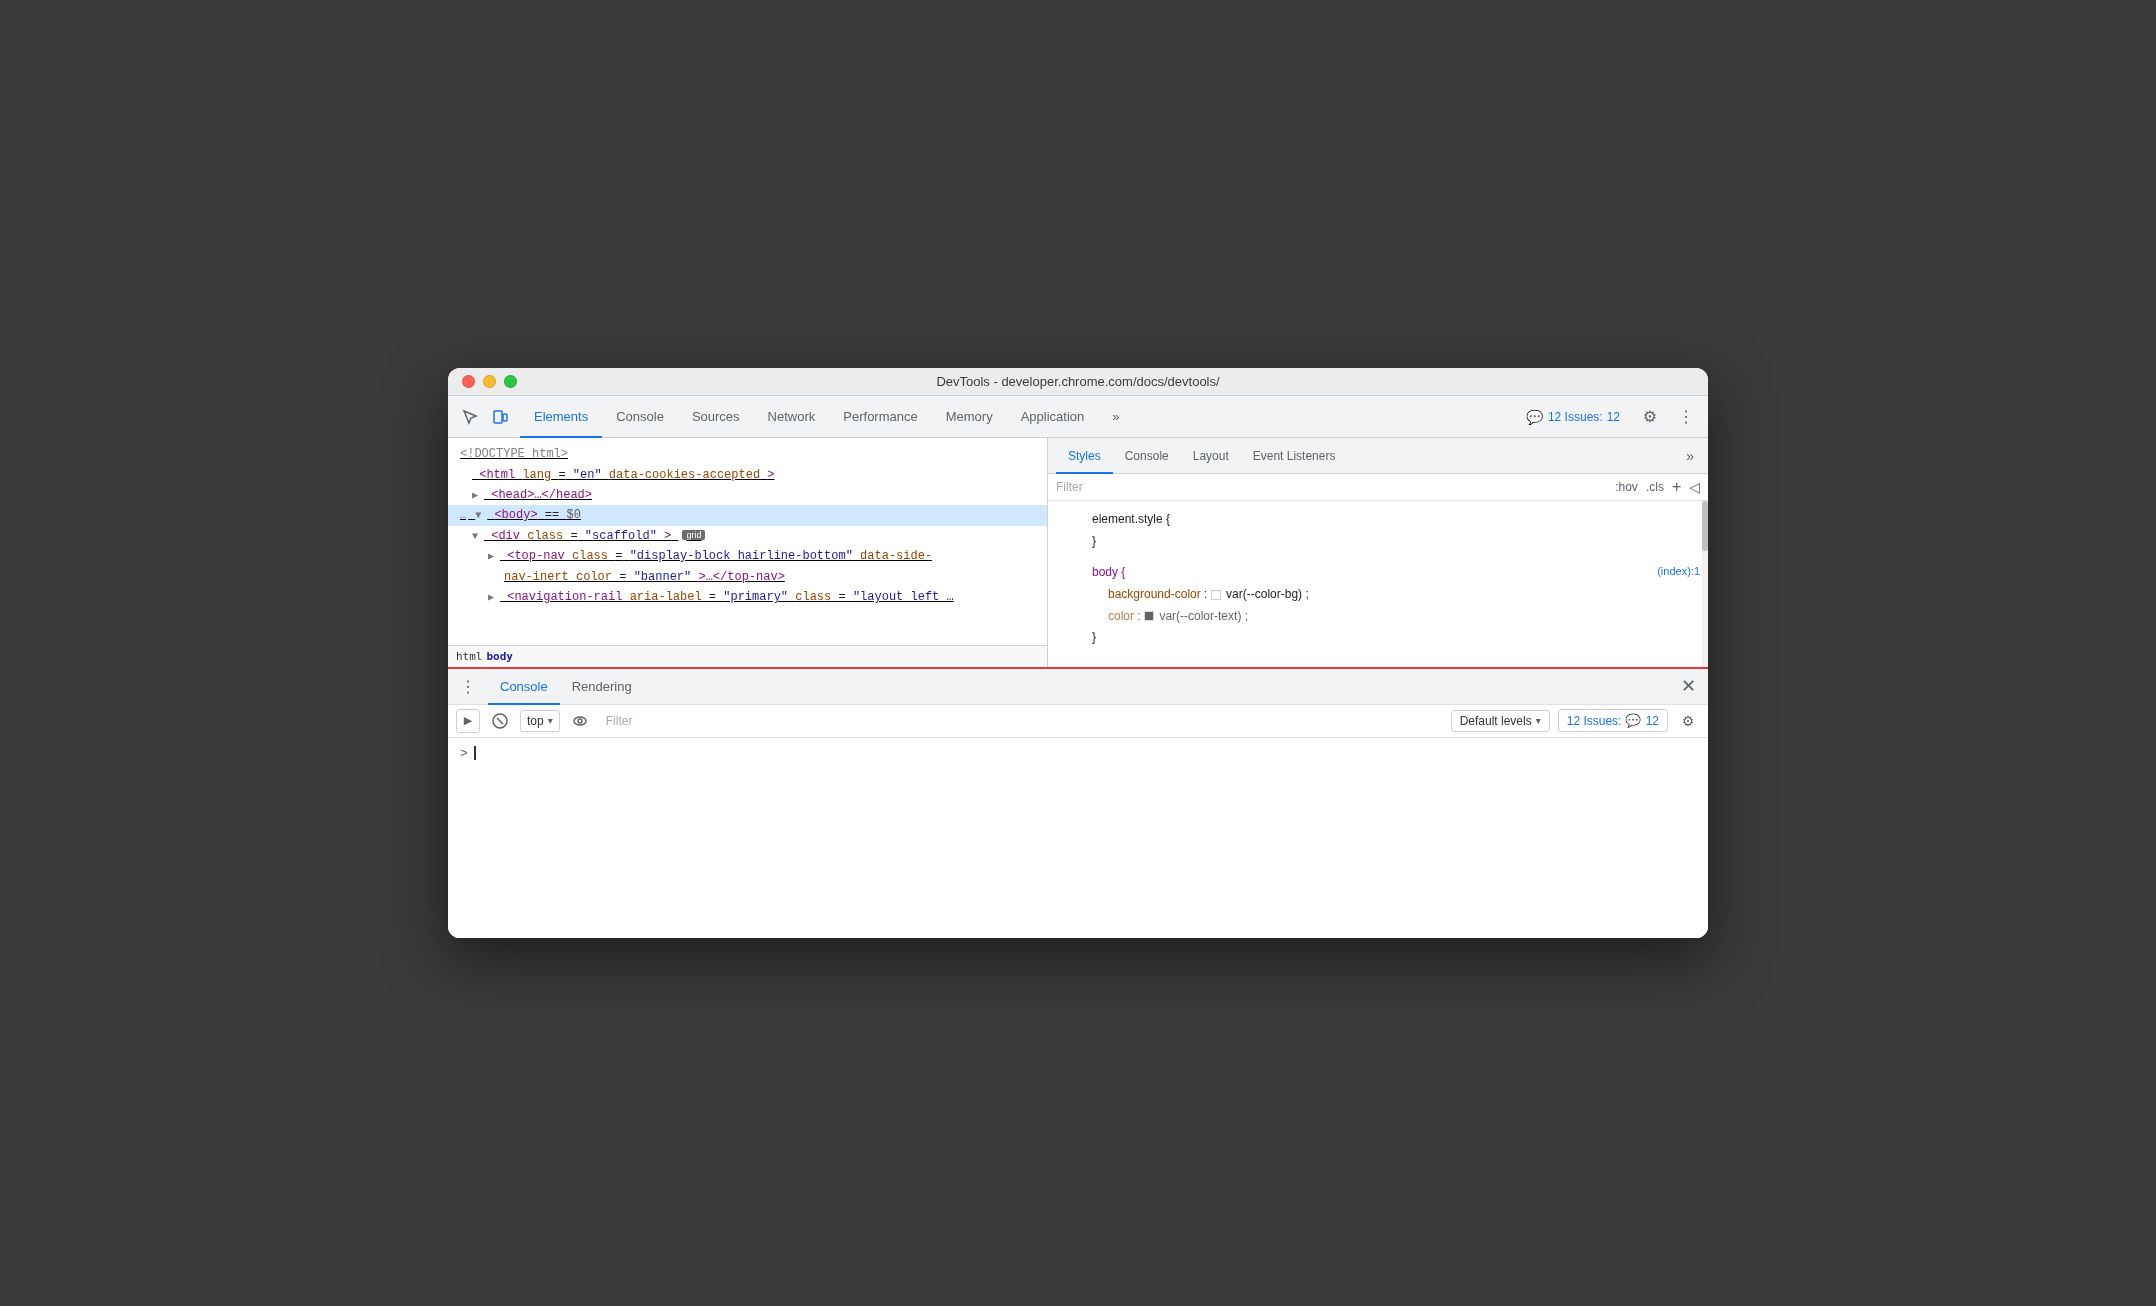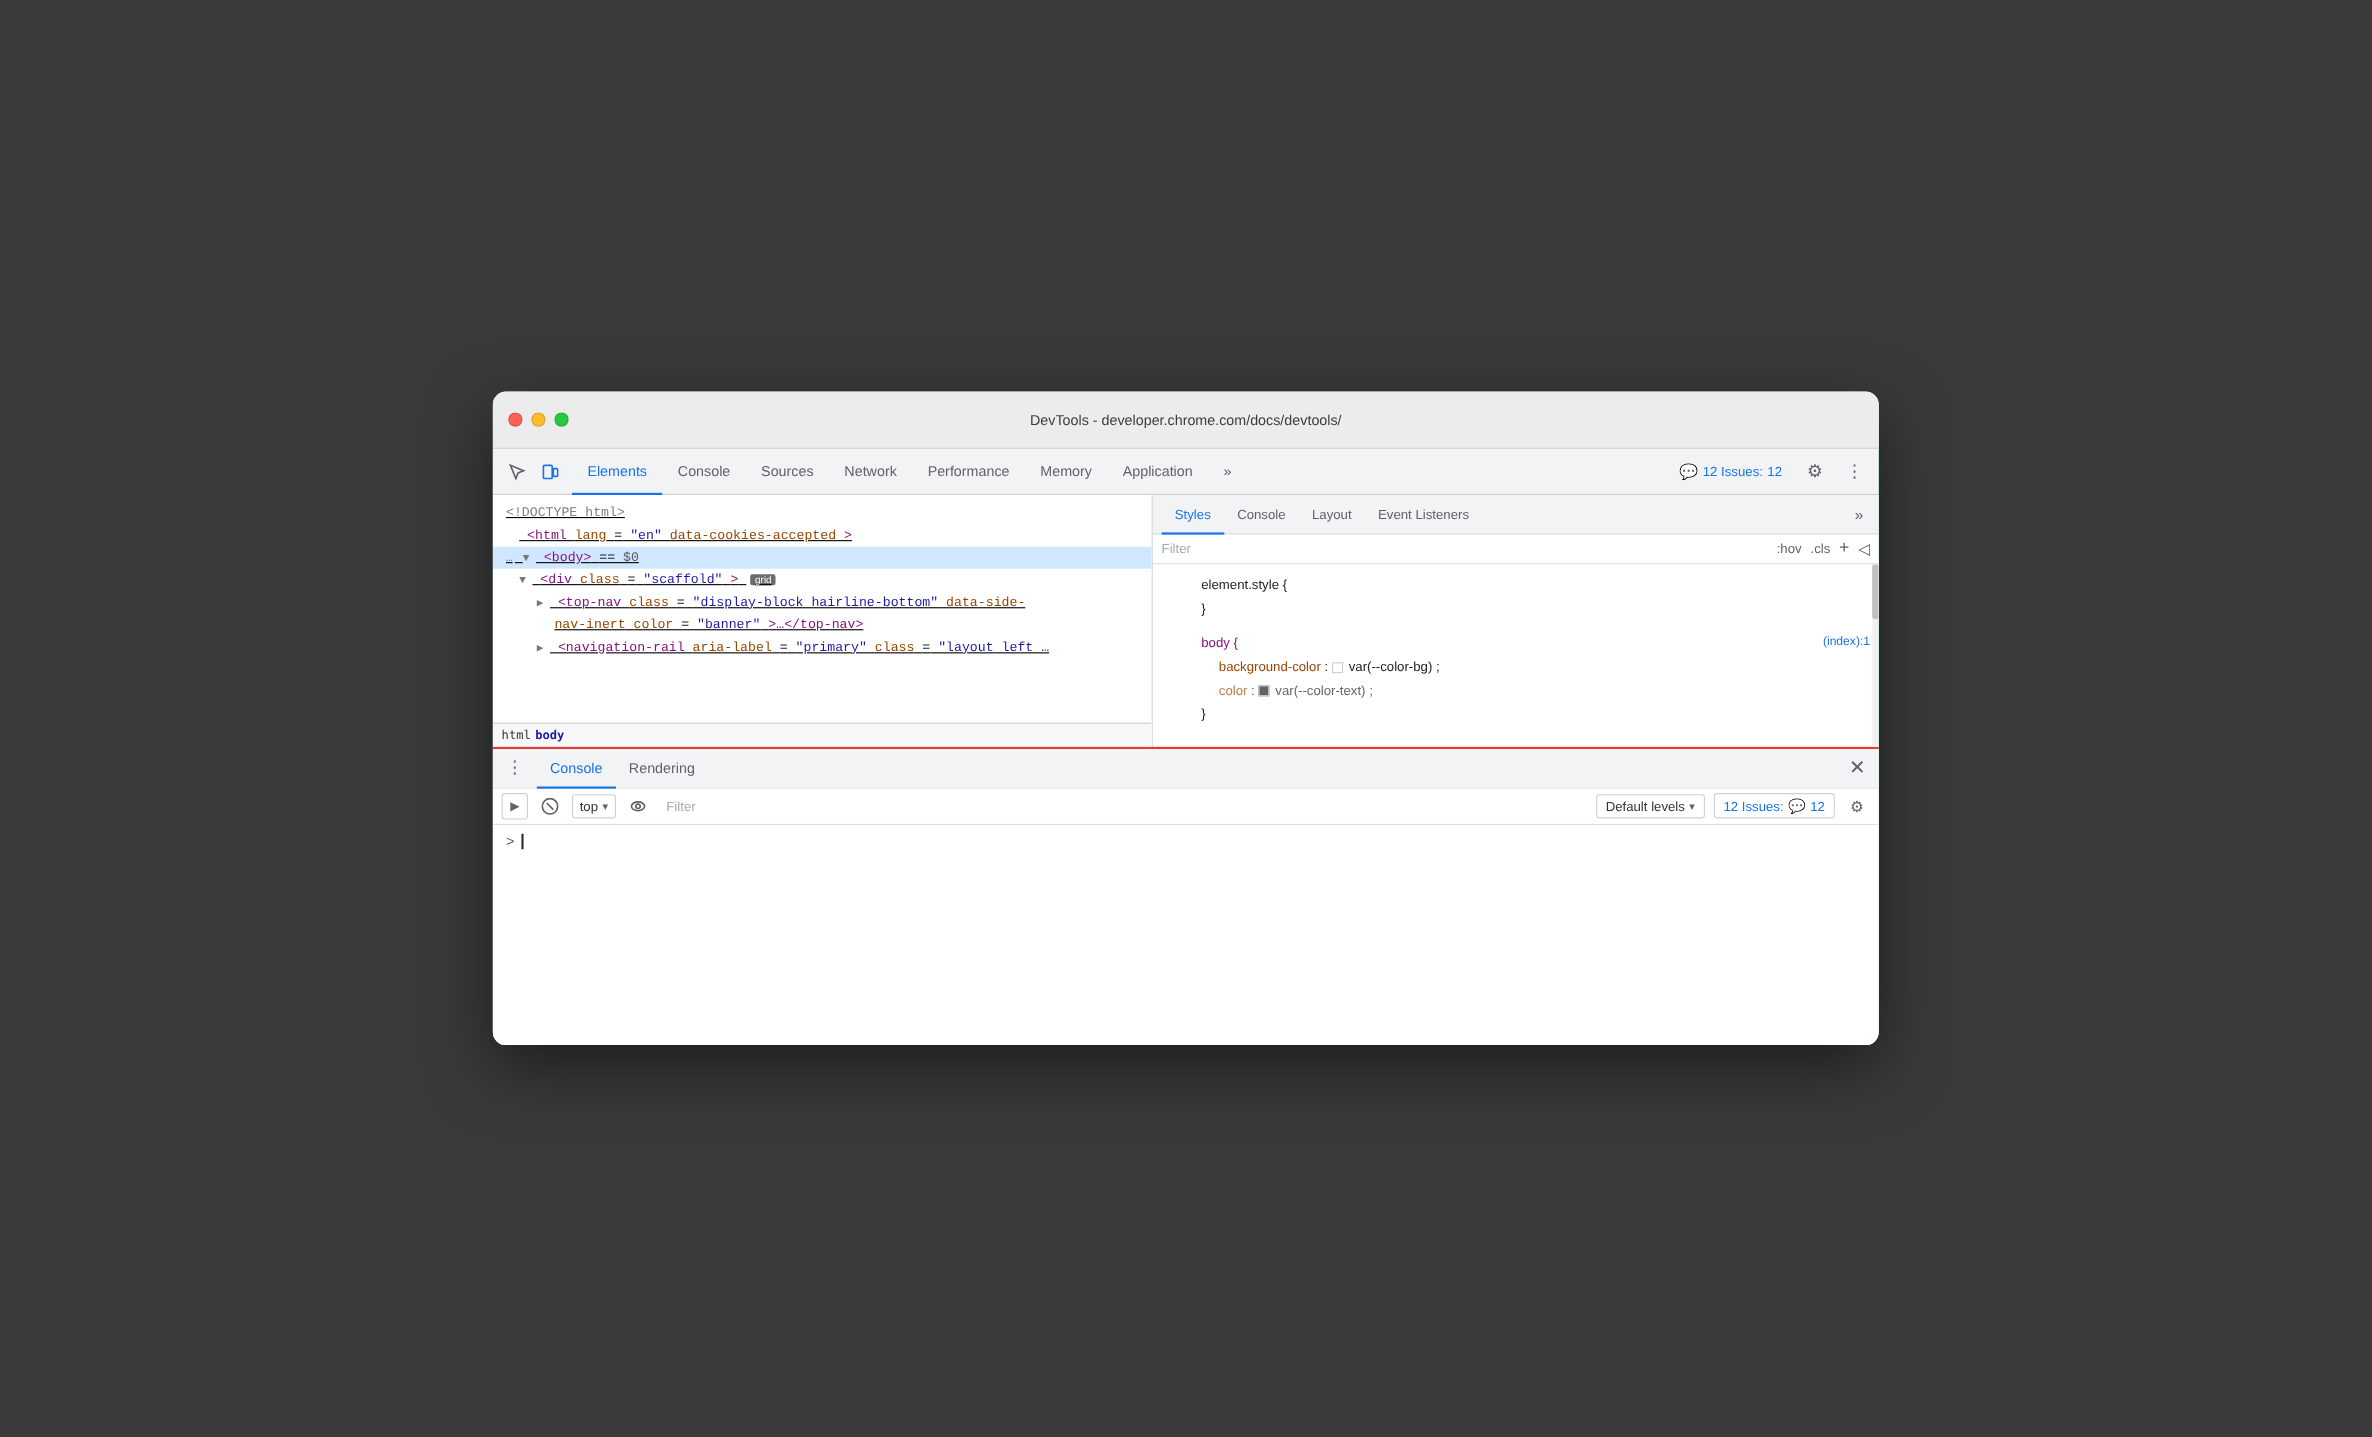--- a/index.html
+++ b/index.html
@@ -16,21 +16,21 @@
       background: #ffffff;
       border-radius: 12px;
       box-shadow: 0 20px 60px rgba(0,0,0,0.5);
       overflow: hidden;
       display: flex;
       flex-direction: column;
     }
     
     .title-bar {
       background: #ececec;
-      height: 52px;
+      height: 28px;
       display: flex;
       align-items: center;
       padding: 0 14px;
       border-bottom: 1px solid #d0d0d0;
       position: relative;
     }
     .traffic-lights {
       display: flex;
       gap: 8px;
       align-items: center;
@@ -620,20 +620,24 @@
             <span class="dom-triangle"></span>
             <span class="dom-tag">&lt;html </span>
             <span class="dom-attr-name">lang</span>
             <span class="dom-text">=</span>
             <span class="dom-attr-value">"en"</span>
             <span class="dom-text"> </span>
             <span class="dom-attr-name">data-cookies-accepted</span>
             <span class="dom-tag">&gt;</span>
           </div>
 
+          <div class="dom-line indent-1">
+            <span class="dom-triangle">▶</span>
+            <span class="dom-tag">&lt;head&gt;…&lt;/head&gt;</span>
+          </div>
 
           <div class="dom-line selected">
             <span style="color:#777; font-size:10px; margin-right:2px;">…</span>
             <span class="dom-triangle">▼</span>
             <span class="dom-tag">&lt;body&gt;</span>
             <span class="dom-text"> == </span>
             <span class="dollar-zero">$0</span>
           </div>
 
           <div class="dom-line indent-1">

